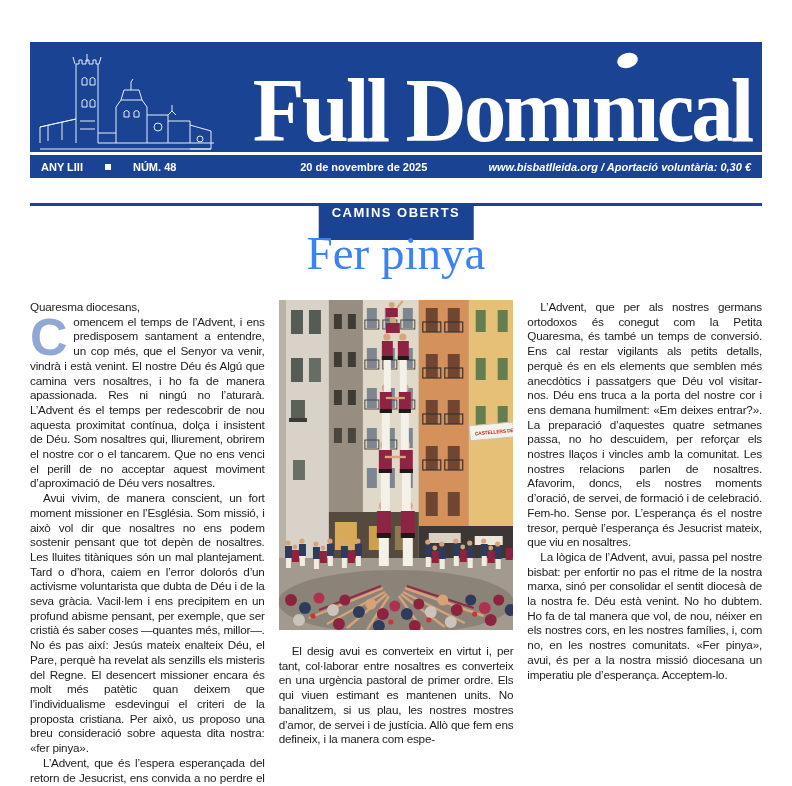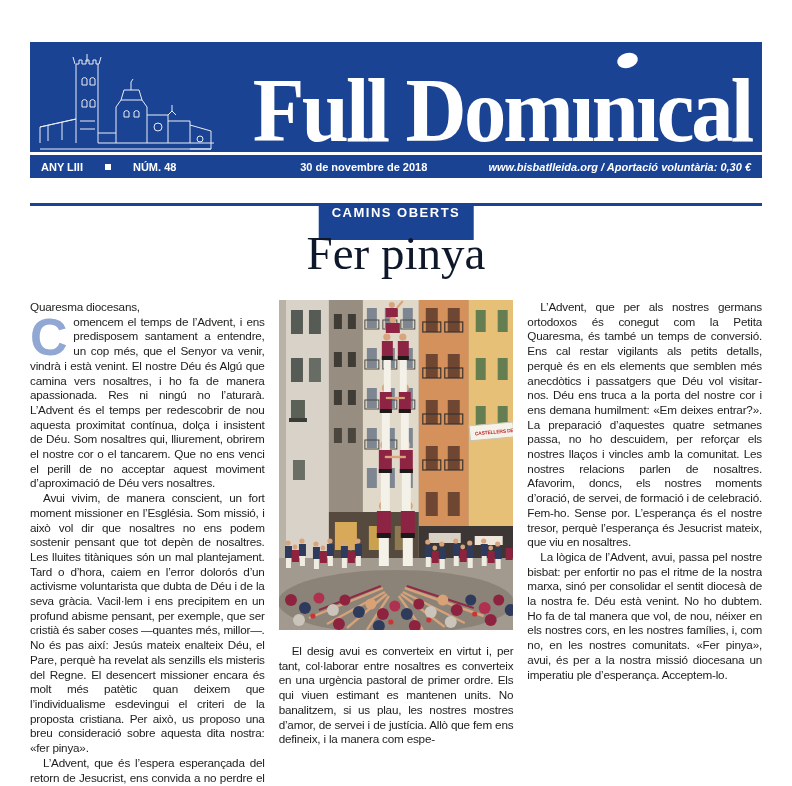--- a/index.html
+++ b/index.html
@@ -41,21 +41,21 @@
   
   .section-rule { position:absolute; left:30px; top:203px; width:732px; height:3px; background:#1b4394; }
   .section-badge {
     position:absolute; top:203px; left:50%; transform:translateX(-50%);
     background:#1b4394; color:#fff; font-weight:bold; font-size:13px;
     letter-spacing:1.5px; padding:2px 13px 20px; white-space:nowrap;
   }
   .article-title {
     position:absolute; top:226px; left:0; width:100%; text-align:center;
     font-family:"Liberation Serif", serif; font-weight:normal; font-size:47px;
-    color:#0f172a;
+    color:#3b82f6;
   }
   
   .columns {
     position:absolute; left:30px; top:300px; width:732px; height:486px;
     display:flex; gap:14px; overflow:hidden;
   }
   .col { flex:1; font-size:11.7px; line-height:14.7px; text-align:justify; letter-spacing:-0.2px; }
   .col p { margin:0; }
   .salutation { text-align:left; margin-bottom:29px; }
   .ind { text-indent:13px; }
@@ -92,21 +92,21 @@
       </svg>
       <div class="logo-dot"></div>
       <div class="logo">Full Domınıcal</div>
     </div>
     <div class="issue-strip">
       <span class="left">
         <span>ANY LIII</span>
         <span class="sq"></span>
         <span>NÚM. 48</span>
       </span>
-      <span class="mid">30 de novembre de 2018</span>
+      <span class="mid">20 de novembre de 2025</span>
       <span class="right">www.bisbatlleida.org / Aportació voluntària: 0,30 €</span>
     </div>
   </header>
 
   <div class="section-rule"></div>
   <div class="section-badge">CAMINS OBERTS</div>
 
   <h1 class="article-title">Fer pinya</h1>
 
   <main class="columns">

